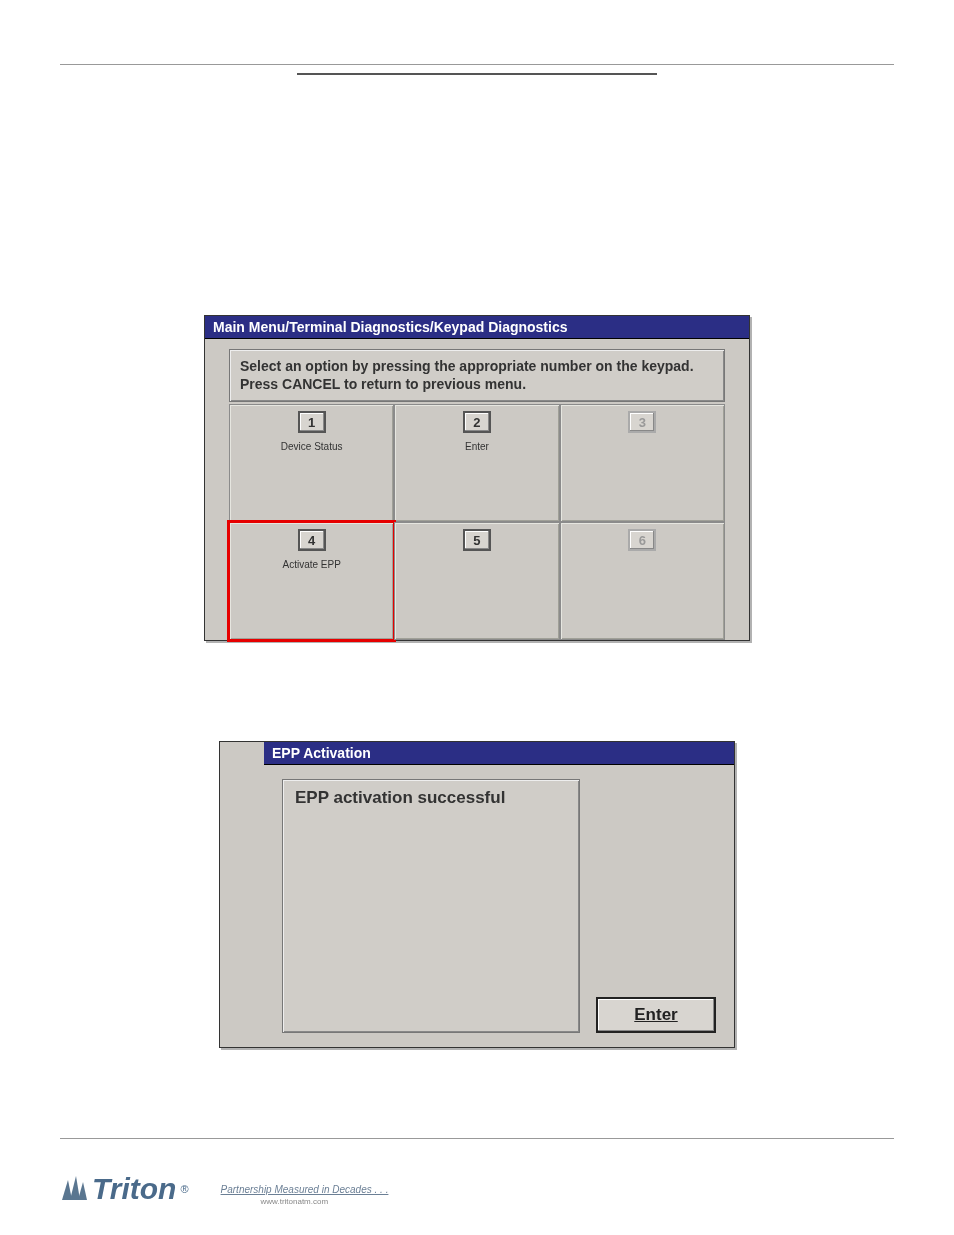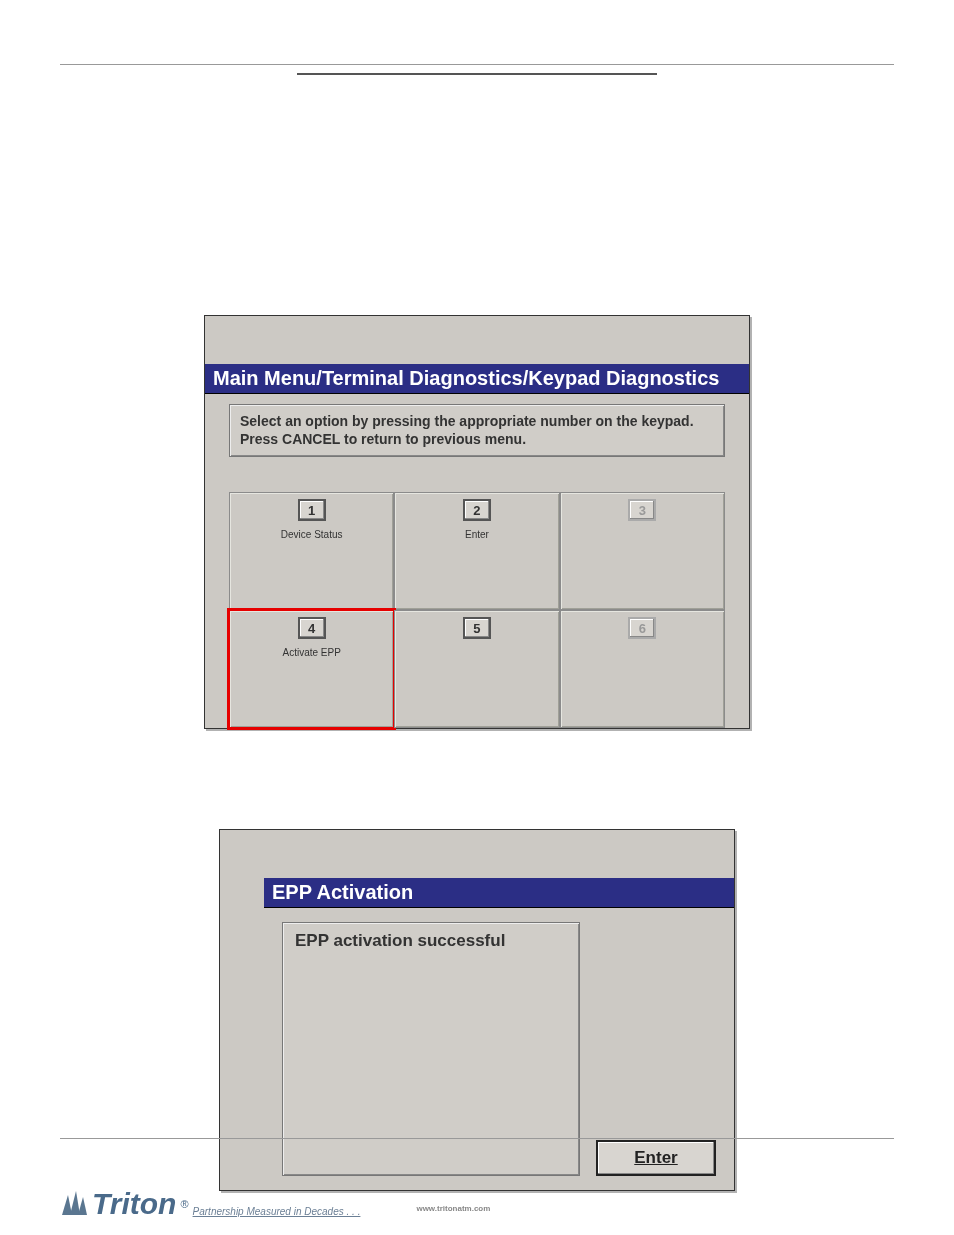--- a/index.html
+++ b/index.html
@@ -28,37 +28,36 @@
     margin: 240px auto 0 auto;
     width: 546px;
     background: #ccc9c4;
     border: 1px solid #333;
     box-shadow: 2px 2px 0 rgba(0,0,0,0.3);
   }
   .win-titlebar {
     background: #2b2e85;
     color: #fff;
     font-weight: bold;
-    font-size: 20px;
+    font-size: 14px;
     padding: 3px 8px;
     border-bottom: 1px solid #000;
-    margin-top: 48px;
   }
   .win-body {
     padding: 10px 14px 0 14px;
   }
   .instruction-box {
     border: 1px solid #777;
     background: #d0cdc8;
     padding: 8px 10px;
     font-size: 14px;
     font-weight: bold;
     color: #333;
     line-height: 1.25;
-    margin: 0 10px 35px 10px;
+    margin: 0 10px 2px 10px;
     box-shadow: inset 1px 1px 0 #eee, inset -1px -1px 0 #888;
   }
   .grid {
     display: grid;
     grid-template-columns: repeat(3, 1fr);
     gap: 0;
     margin: 0 10px 0 10px;
   }
   .cell {
     border: 1px solid #8b8b8b;
@@ -139,23 +138,24 @@
     color: #222;
     box-shadow: inset -1px -1px 0 #888, inset 1px 1px 0 #fff;
     cursor: pointer;
     text-decoration: underline;
   }
 
   
   .footer {
     position: absolute;
     left: 60px;
-    bottom: 14px;
+    bottom: 29px;
     display: flex;
     align-items: flex-end;
+    gap: 28px;
   }
   .footer-rule {
     position: absolute;
     left: 60px;
     right: 60px;
     bottom: 96px;
     border-top: 1px solid #999;
   }
   .logo {
     display: flex;
@@ -184,27 +184,26 @@
     font-size: 10px;
     font-style: italic;
     color: #6b7f95;
     text-decoration: underline;
     margin-left: 4px;
     margin-bottom: 4px;
   }
   .tagline-sub {
     font-size: 8px;
     color: #888;
-    margin-left: 56px;
+    margin-left: 44px;
     margin-top: -2px;
-    font-weight: bold;
   }
   .footer-col {
     display: flex;
-    flex-direction: row;
+    flex-direction: column;
   }
 </style>
 </head>
 <body>
 
 <div class="page">
   <div class="top-rule"></div>
   <div class="title-underline"></div>
 
   <div class="win">

